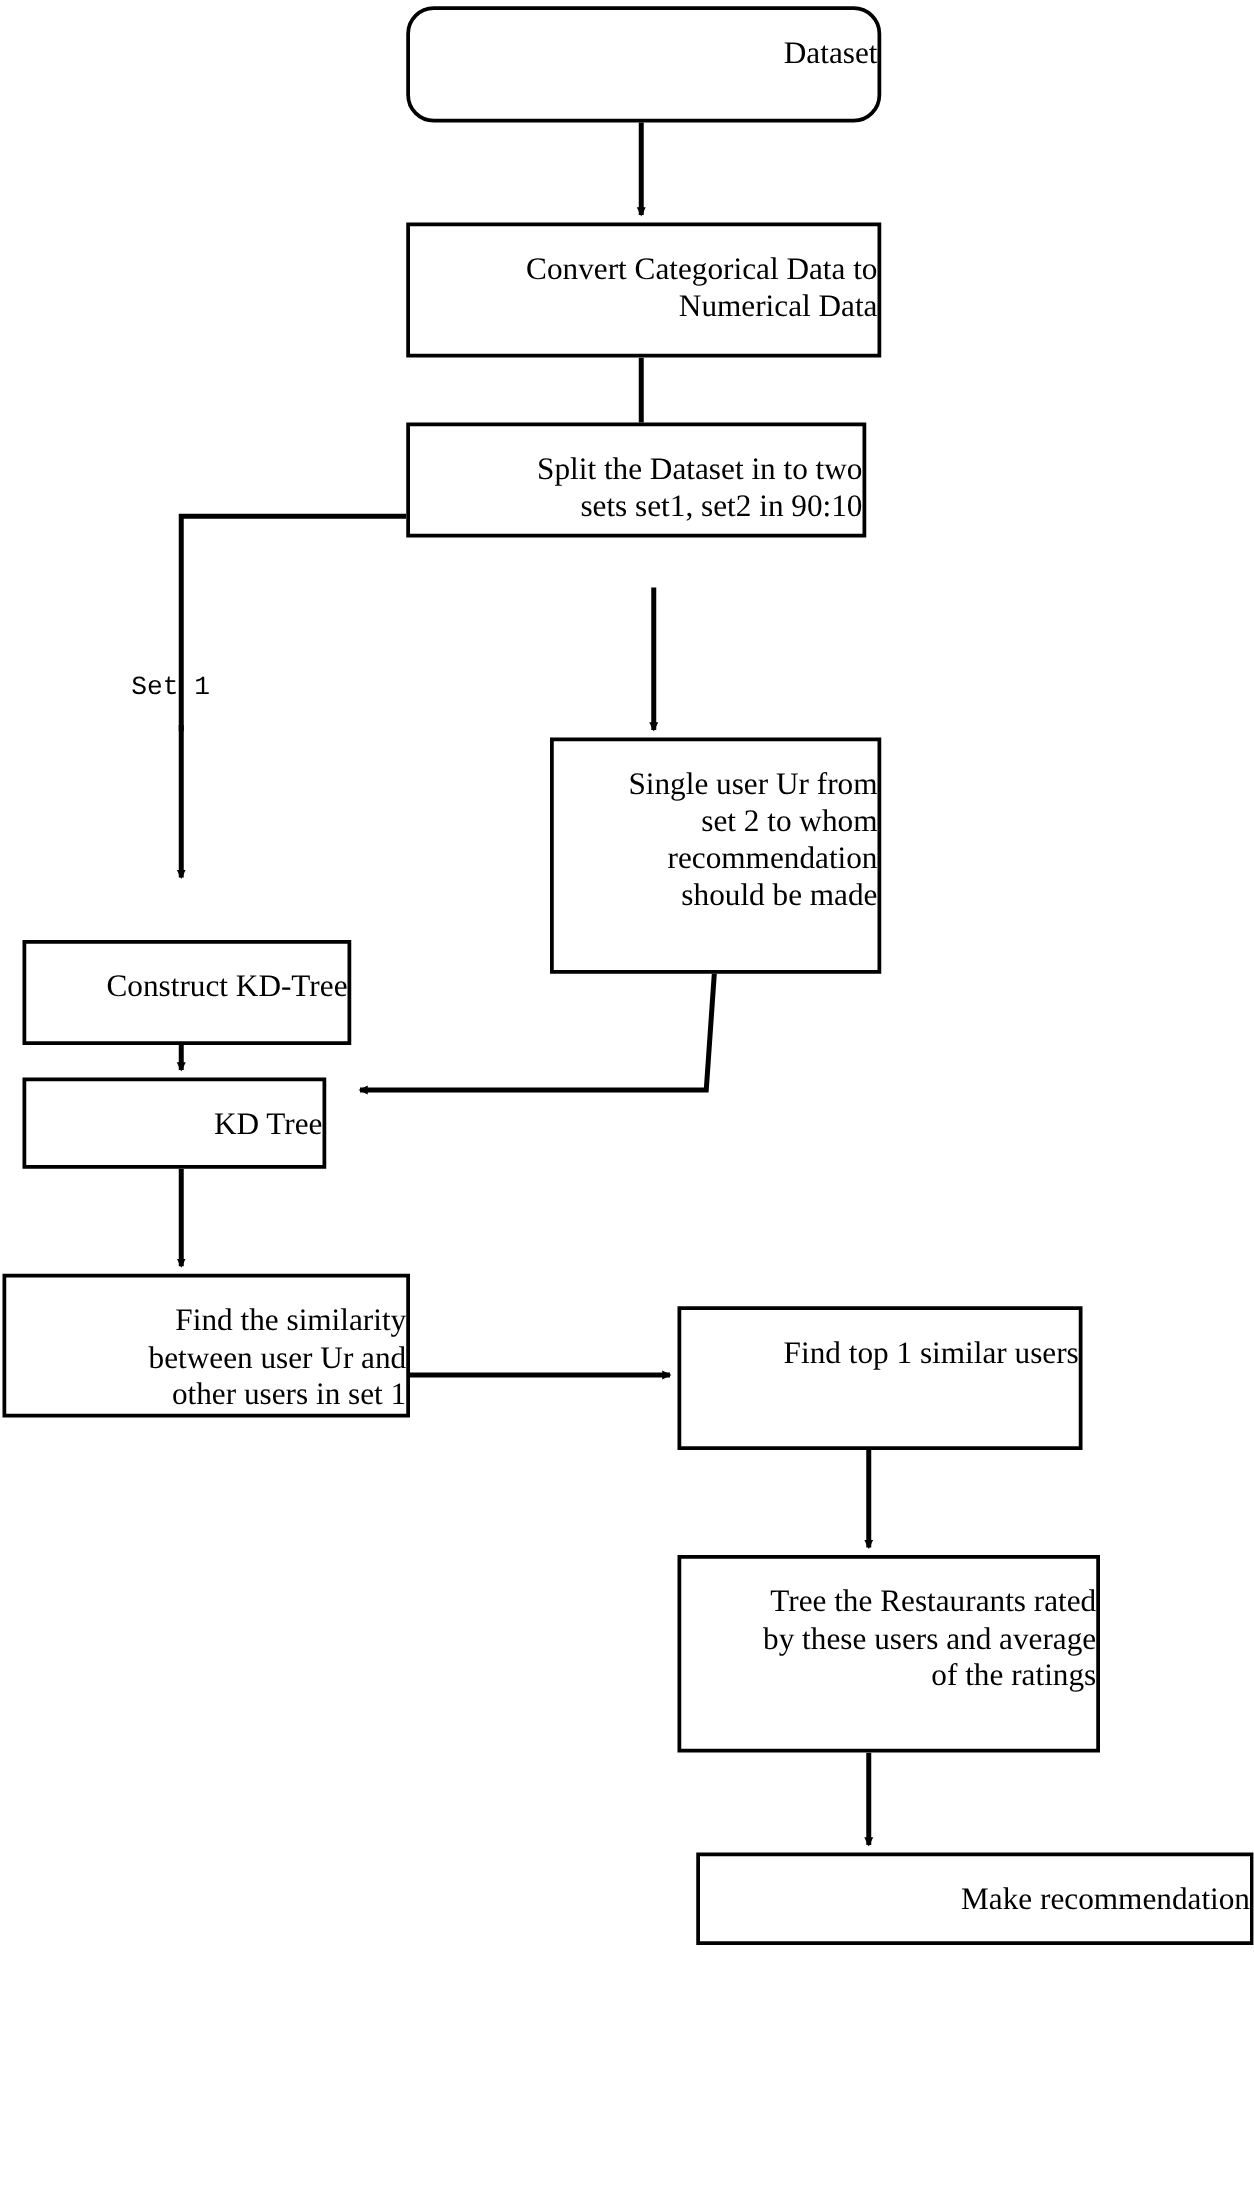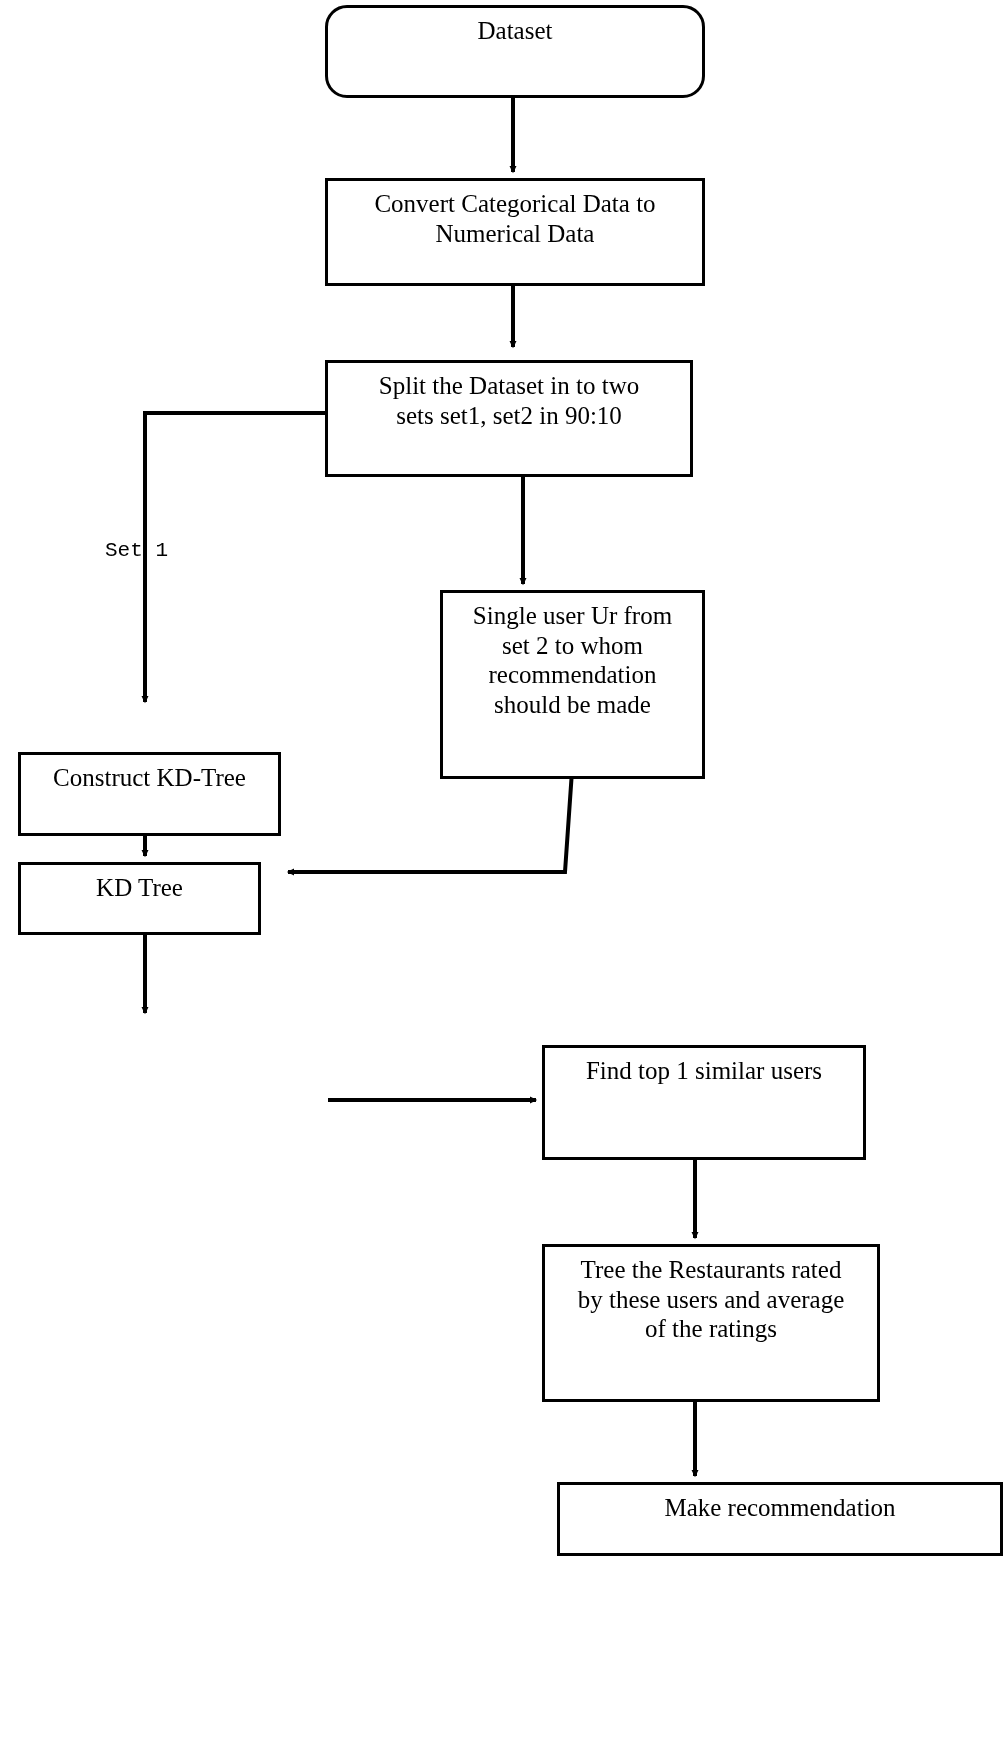--- a/index.html
+++ b/index.html
@@ -14,24 +14,24 @@
     background: #ffffff;
     overflow: hidden;
     font-family: "Liberation Serif", "DejaVu Serif", serif;
   }
   .node {
     position: absolute;
     box-sizing: border-box;
     background: #ffffff;
     border: 3px solid #000000;
     color: #000000;
-    text-align: center;
+    text-align: right;
     line-height: 1.18;
     font-size: 25px;
-    padding-top: 8px;
+    padding-top: 20px;
     white-space: pre-line;
   }
   .node.rounded {
     border-radius: 22px;
   }
   .edge-label {
     position: absolute;
     font-family: Liberation Mono, monospace;
     font-size: 21px;
     color: #000000;
@@ -78,32 +78,35 @@
     <path d="M695,1160 L695,1238" stroke="#000000" stroke-width="4" fill="none" marker-end="url(#ah)"></path>
 
     <path d="M695,1402 L695,1476" stroke="#000000" stroke-width="4" fill="none" marker-end="url(#ah)"></path>
   </svg>
 
   <div class="node rounded" style="left:325px; top:5px; width:380px; height:93px;">Dataset</div>
 
   <div class="node" style="left:325px; top:178px; width:380px; height:108px;">Convert Categorical Data to
 Numerical Data</div>
 
-  <div class="node" style="left:325px; top:360px; width:368px; height:117px;">Split the Dataset in to two
+  <div class="node" style="left:325px; top:338px; width:368px; height:92px;">Split the Dataset in to two
 sets set1, set2 in 90:10</div>
 
   <div class="node" style="left:440px; top:590px; width:265px; height:189px;">Single user Ur from
 set 2 to whom
 recommendation
 should be made</div>
 
   <div class="node" style="left:18px; top:708px; width:263px; height:84px;margin-top:44px;">Construct KD-Tree</div>
 
   <div class="node" style="left:18px; top:862px; width:243px; height:73px;">KD Tree</div>
 
+  <div class="node" style="left:2px; top:1019px; width:326px; height:115px;">Find the similarity
+between user Ur and
+other users in set 1</div>
 
   <div class="node" style="left:542px; top:1045px; width:324px; height:115px;">Find top 1 similar users</div>
 
   <div class="node" style="left:542px; top:1244px; width:338px; height:158px;">Tree the Restaurants rated
 by these users and average
 of the ratings</div>
 
   <div class="node" style="left:557px; top:1482px; width:446px; height:74px;">Make recommendation</div>
 
   <div class="edge-label" style="left:105px; top:539px;">Set 1</div>

